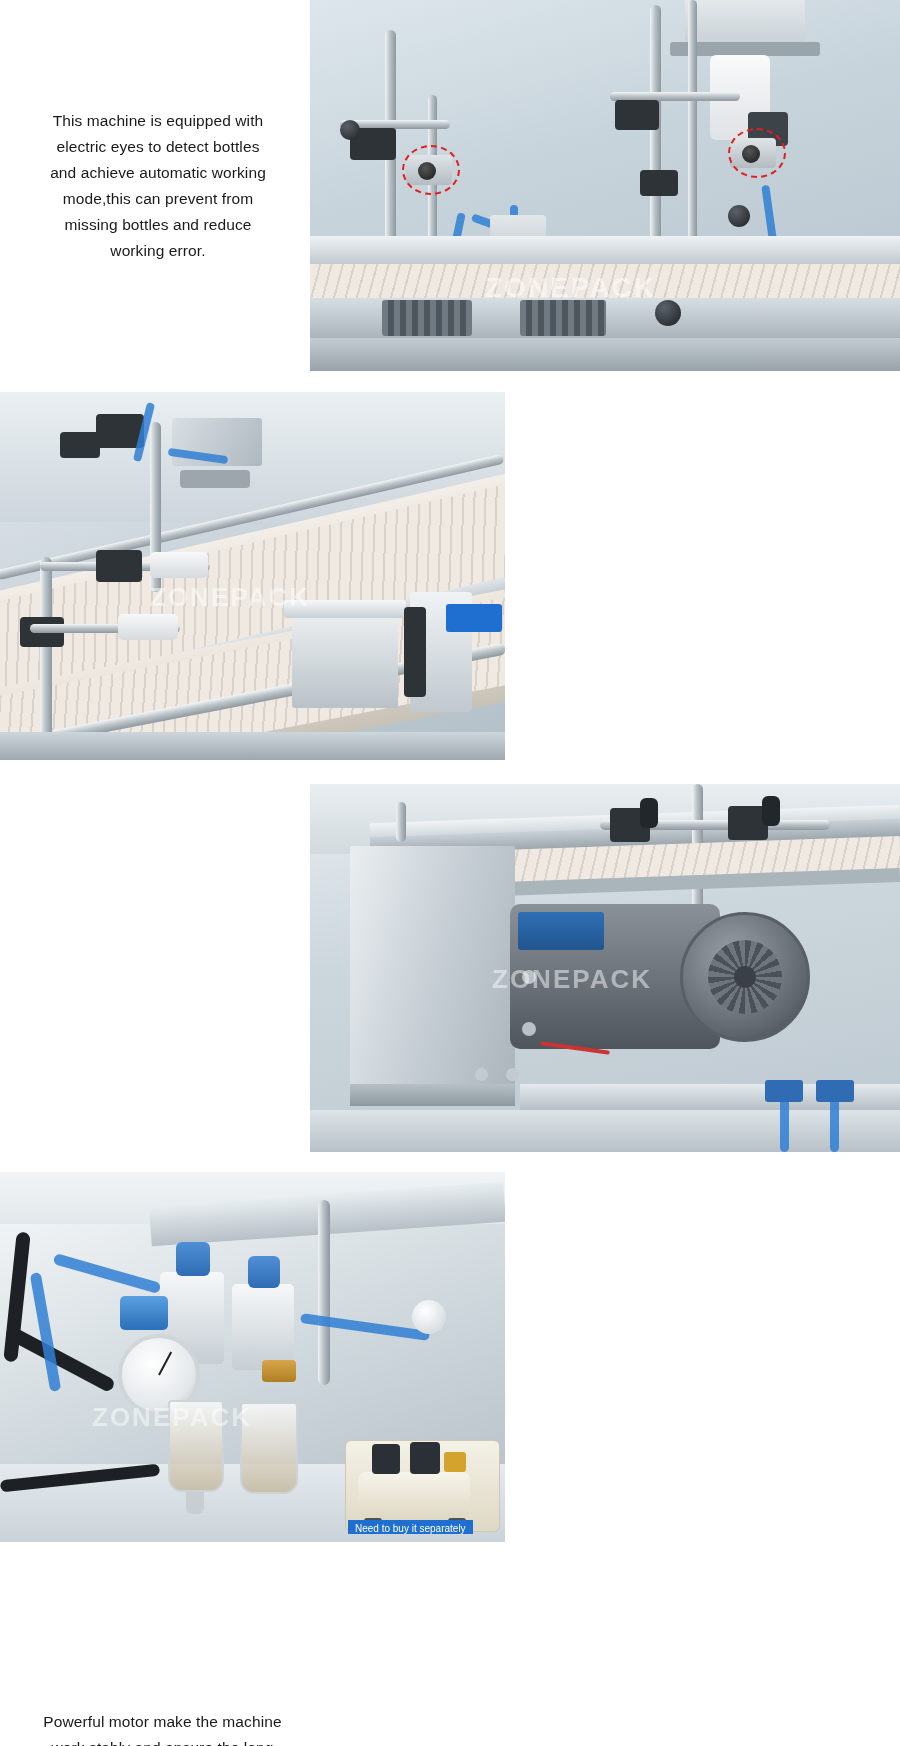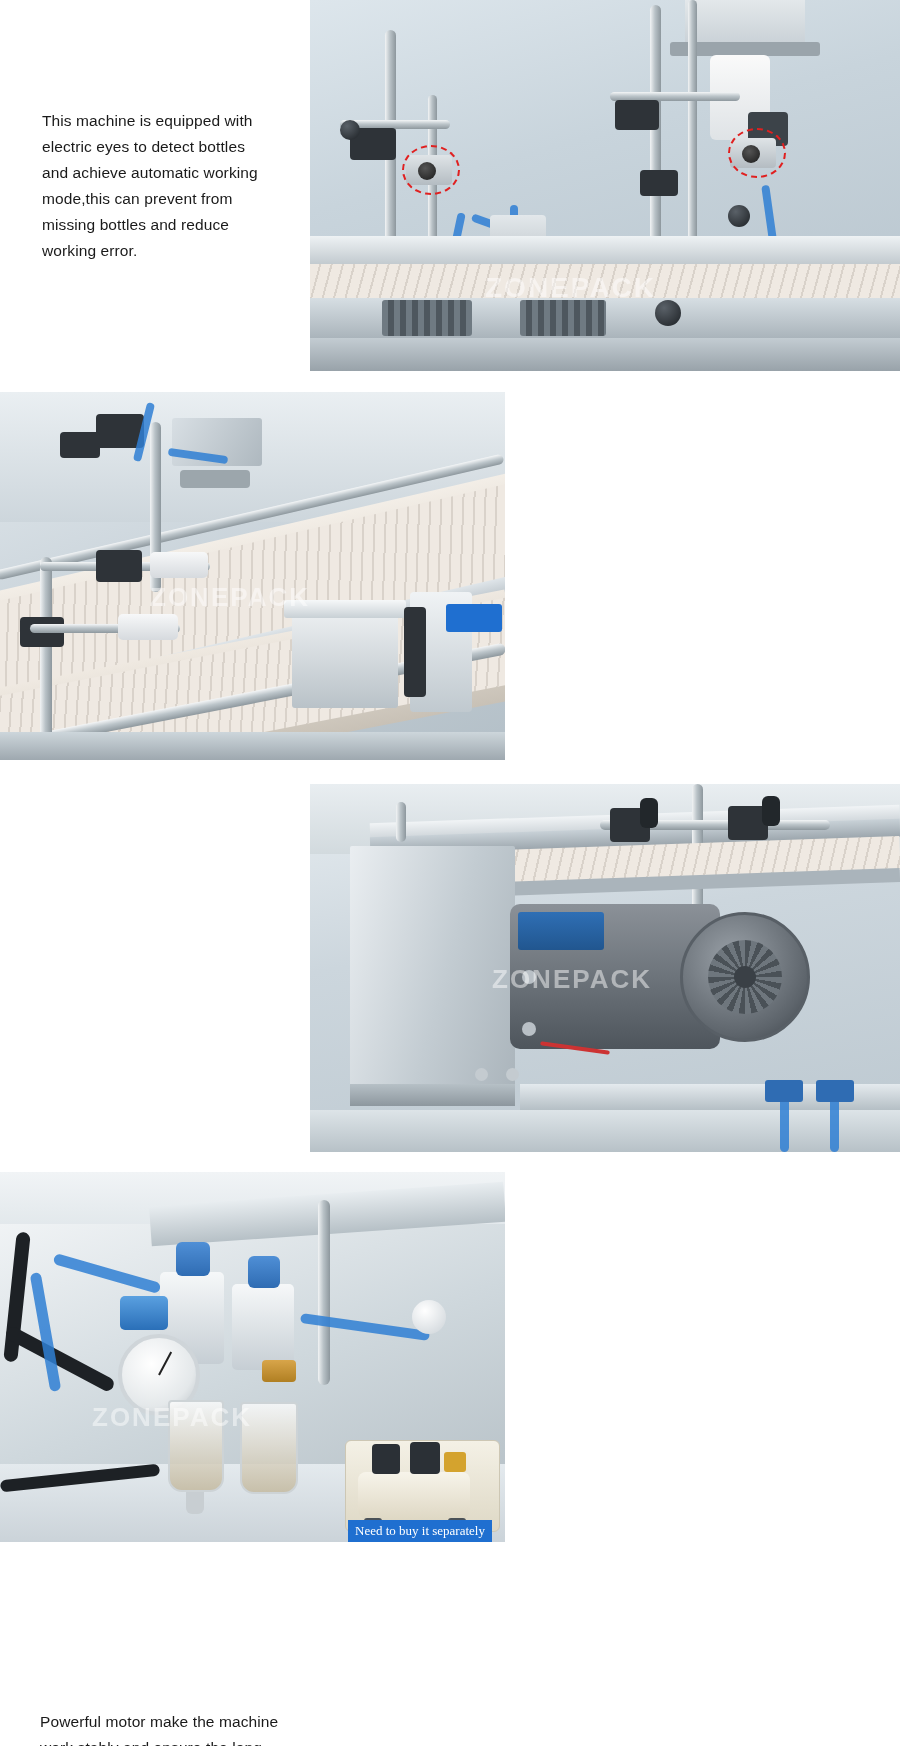--- a/index.html
+++ b/index.html
@@ -7,20 +7,21 @@
     width: 900px;
     background: #ffffff;
     font-family: "Liberation Sans", sans-serif;
   }
   .page {
     width: 900px;
     height: 1746px;
     position: relative;
     background: #fff;
     overflow: hidden;
+    text-align: center;
   }
 
   
   .section {
     position: absolute;
     width: 900px;
     display: flex;
   }
   .photo {
     position: relative;
@@ -110,24 +111,23 @@
     position: absolute;
     background: repeating-linear-gradient(
       105deg,
       #efe9e2 0px, #efe9e2 9px,
       #d9d2ca 9px, #d9d2ca 11px);
   }
   .note-badge {
     position: absolute;
     background: #1f6fd0;
     color: #fff;
-    font-size: 13px;
-    padding: 3px 7px 8px 7px;
+    font-size: 10px;
+    padding: 3px 7px 0 7px;
     white-space: nowrap;
-    font-family: Liberation Serif, serif;
   }
   .motor-body {
     position: absolute;
     border-radius: 10px;
     background: linear-gradient(180deg,#8b9198 0%,#6d747b 50%,#4e555c 100%);
   }
   .fan-cap {
     position: absolute;
     border-radius: 50%;
     background: radial-gradient(circle at 40% 35%, #9aa1a8, #5d646b 70%, #3c4248 100%);

